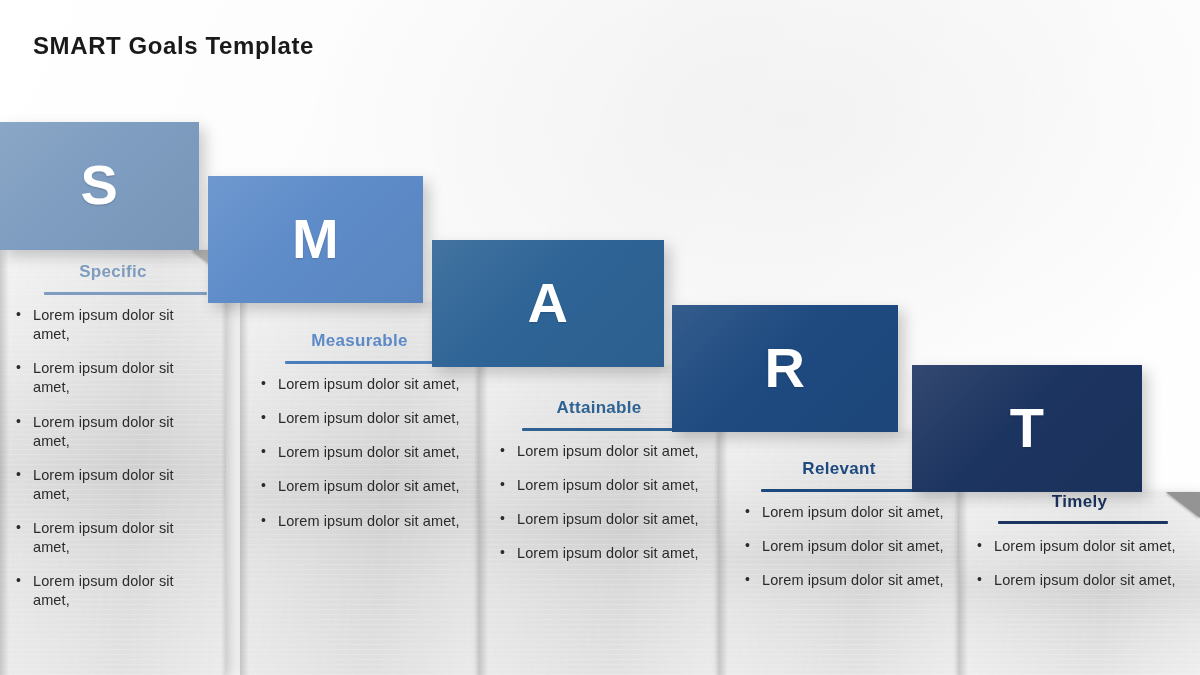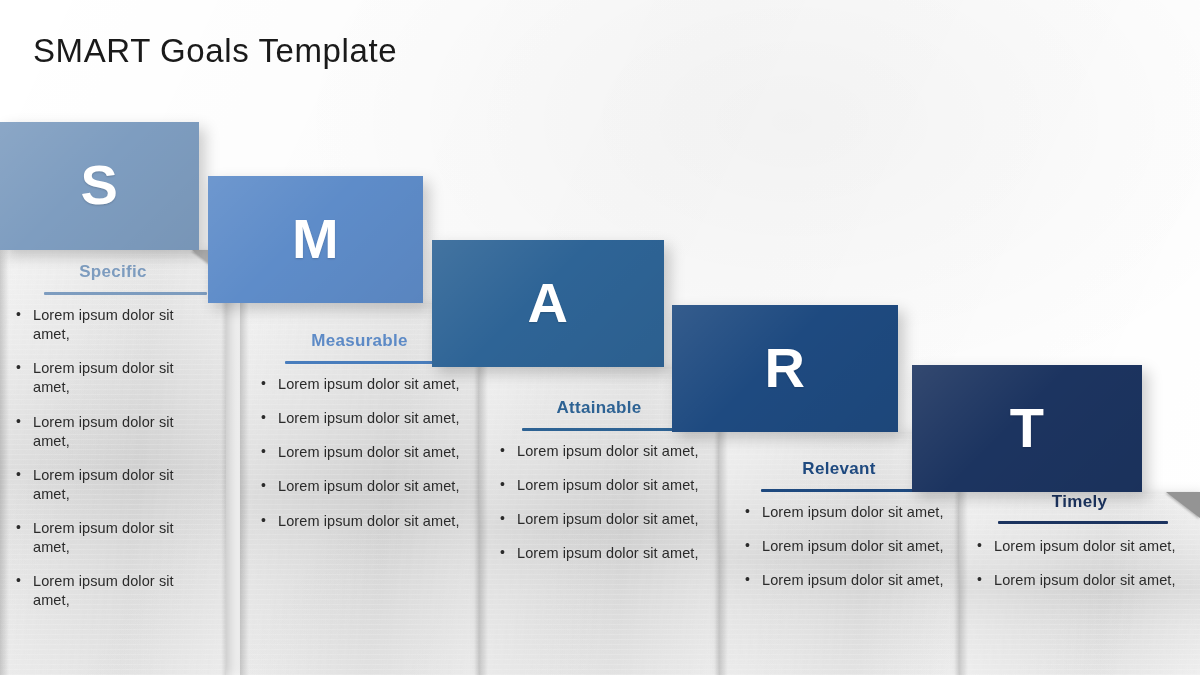--- a/index.html
+++ b/index.html
@@ -34,24 +34,24 @@
     background:
       radial-gradient(700px 420px at 66% 18%, rgba(0,0,0,0.035), rgba(0,0,0,0) 72%),
       linear-gradient(115deg, rgba(0,0,0,0.000) 0%, rgba(0,0,0,0.020) 48%, rgba(0,0,0,0.000) 100%);
   }
 
   
   #page-title {
     position: absolute;
     left: 33px;
     top: 32px;
-    font-size: 33px;
+    font-size: 24px;
     letter-spacing: 0.6px;
     color: #1a1a1a;
-    font-weight: 400;
+    font-weight: 700;
     white-space: nowrap;
     z-index: 60;
   }
 
   
   .head-block {
     position: absolute;
     left: 0;
     top: 0;
     display: flex;

